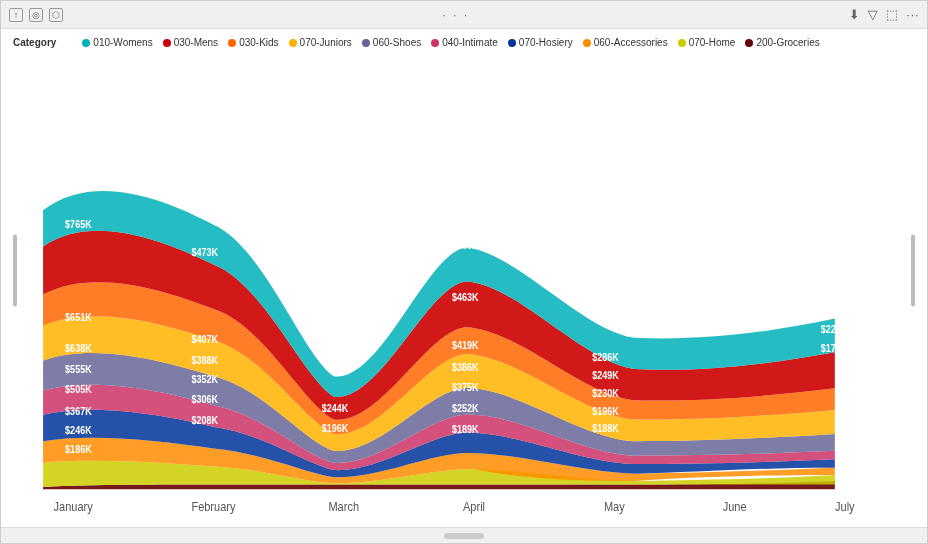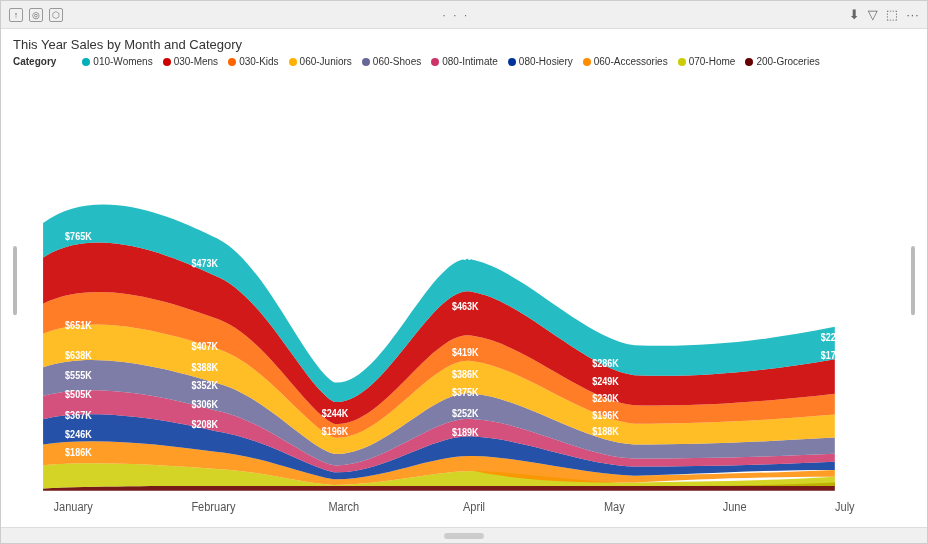--- a/index.html
+++ b/index.html
@@ -123,51 +123,50 @@
     <div class="titlebar-center">· · ·</div>
     <div class="titlebar-right">
       <span>⬇</span>
       <span>▽</span>
       <span>⬚</span>
       <span>···</span>
     </div>
   </div>
 
   <div class="chart-area">
-    <div class="chart-title">This Year Sales by Month and Category</div>
 
     <div class="legend">
       <span class="legend-label">Category</span>
       <div class="legend-item">
         <div class="legend-dot" style="background:#00B0B9;"></div>
         <span>010-Womens</span>
       </div>
       <div class="legend-item">
         <div class="legend-dot" style="background:#CC0000;"></div>
         <span>030-Mens</span>
       </div>
       <div class="legend-item">
         <div class="legend-dot" style="background:#FF6600;"></div>
         <span>030-Kids</span>
       </div>
       <div class="legend-item">
         <div class="legend-dot" style="background:#FFB300;"></div>
-        <span>060-Juniors</span>
+        <span>070-Juniors</span>
       </div>
       <div class="legend-item">
         <div class="legend-dot" style="background:#666699;"></div>
         <span>060-Shoes</span>
       </div>
       <div class="legend-item">
         <div class="legend-dot" style="background:#CC3366;"></div>
-        <span>080-Intimate</span>
+        <span>040-Intimate</span>
       </div>
       <div class="legend-item">
         <div class="legend-dot" style="background:#003399;"></div>
-        <span>080-Hosiery</span>
+        <span>070-Hosiery</span>
       </div>
       <div class="legend-item">
         <div class="legend-dot" style="background:#FF8C00;"></div>
         <span>060-Accessories</span>
       </div>
       <div class="legend-item">
         <div class="legend-dot" style="background:#CCCC00;"></div>
         <span>070-Home</span>
       </div>
       <div class="legend-item">

